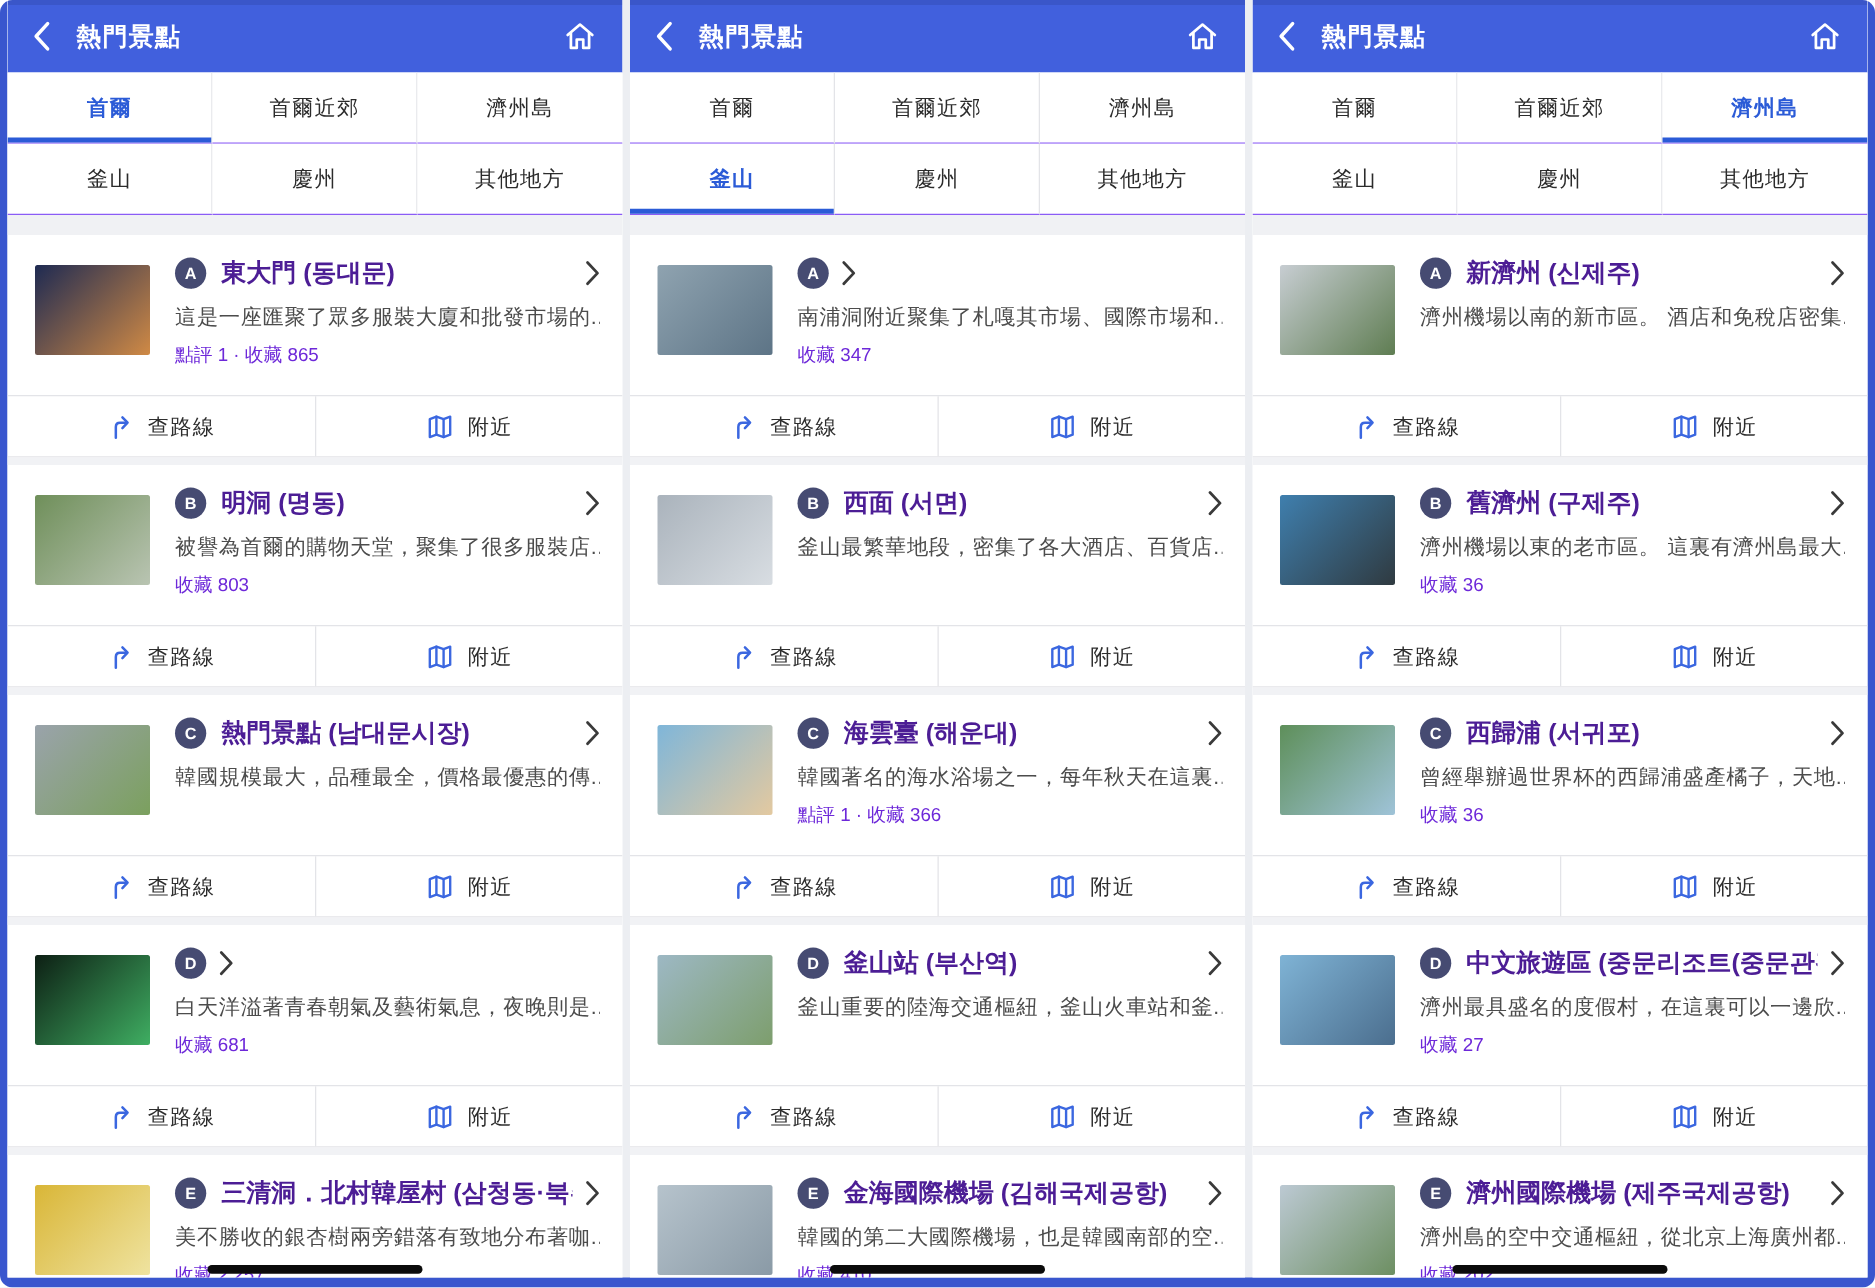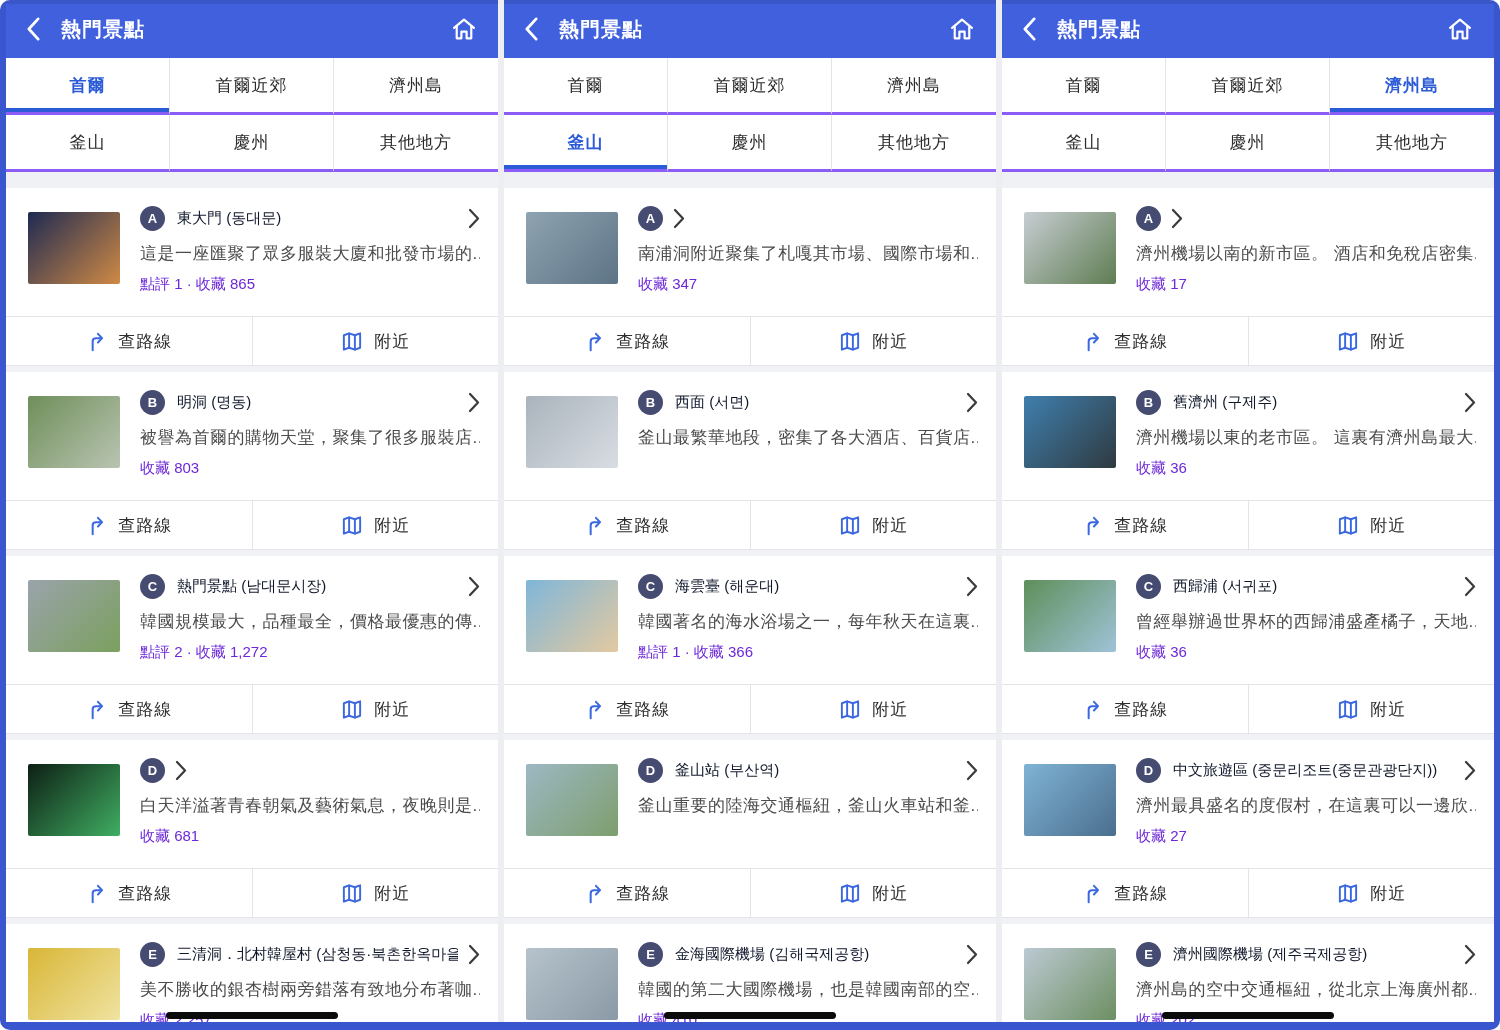--- a/index.html
+++ b/index.html
@@ -25,21 +25,21 @@
     display:flex; align-items:center; padding:0 20px;
     box-shadow: inset 0 4px 0 rgba(0,0,25,0.10);
   }
   .appbar .back { display:flex; align-items:center; cursor:pointer; }
   .appbar h1 { font-size:20px; font-weight:600; margin-left:20px; letter-spacing:1px; }
   .appbar .home { margin-left:auto; display:flex; align-items:center; cursor:pointer; }
   
   .tabs { display:grid; grid-template-columns:1fr 1fr 1fr; flex:0 0 auto; }
   .tab {
     height:57px; display:flex; align-items:center; justify-content:center;
-    font-size:17px; color:#2b2b2b; border-bottom:3px solid #8b5cf6;
+    font-size:17px; color:#2b2b2b; border-bottom:1px solid #8b5cf6;
     border-right:1px solid #e3e4e8; position:relative; cursor:pointer;
     background:#fff; letter-spacing:1px;
   }
   .tab:nth-child(3n) { border-right:none; }
   .tab.active { color:#2B5BD7; font-weight:700; }
   .tab.active::after {
     content:""; position:absolute; left:0; right:0; bottom:0; height:4px;
     background:#2B5BD7;
   }
   .band { height:16px; background:#f0f1f4; flex:0 0 auto; }
@@ -55,21 +55,21 @@
     position:relative; width:25px; height:25px; border-radius:50%;
     background:#464B72; color:#fff; flex:0 0 auto;
     display:flex; align-items:center; justify-content:center;
     font-size:13px; font-weight:700;
   }
   .pin::after {
     content:""; position:absolute; left:50%; bottom:-5px; transform:translateX(-50%);
     border:5px solid transparent; border-top:6px solid #464B72;
   }
   .title {
-    font-size:15px; font-weight:400; color:#0f172a; margin-left:12px;
+    font-size:20px; font-weight:700; color:#4c1d95; margin-left:12px;
     white-space:nowrap; overflow:hidden; flex:1 1 auto;
   }
   .chev { margin-left:10px; flex:0 0 auto; display:flex; align-items:center; }
   .desc {
     margin-top:8px; font-size:17px; color:#4c4c4c; letter-spacing:0.5px;
     white-space:nowrap; overflow:hidden;
   }
   .stats { margin-top:10px; font-size:15px; color:#6d28d9; }
   
   .actions {
@@ -198,21 +198,20 @@
                   <span>C</span>
                 </span>
                 <h2 class="title">熱門景點 (남대문시장)</h2>
                 <span class="chev">
                   <svg width="12" height="21" viewBox="0 0 12 21" fill="none">
                     <path d="M2 2 L10 10.5 L2 19" stroke="#3a3a3a" stroke-width="2.2" stroke-linecap="round" stroke-linejoin="round"></path>
                   </svg>
                 </span>
               </div>
               <p class="desc">韓國規模最大，品種最全，價格最優惠的傳...</p>
-              <p class="stats">點評 2 · 收藏 1,272</p>
             </div>
           </article>
           <div class="actions">
             <div class="abtn">
               <svg width="23" height="23" viewBox="0 0 24 24" fill="none" stroke="#3B67E0" stroke-width="2.1" stroke-linecap="round" stroke-linejoin="round">
                 <path d="M8 21 V12 q0-3.5 3.5-3.5 H16.5"></path>
                 <path d="M13.5 4 L17.8 8.5 L13.5 13"></path>
               </svg>
               <span>查路線</span>
             </div>
@@ -494,28 +493,28 @@
         </nav>
         <div class="band"></div>
         <div class="list">
           <article class="card">
             <div class="thumb" style="background: linear-gradient(135deg, rgb(199, 205, 210), rgb(95, 125, 82));"></div>
             <div class="info">
               <div class="trow">
                 <span class="pin">
                   <span>A</span>
                 </span>
+                <h2 class="title">新濟州 (신제주)</h2>
                 <span class="chev">
                   <svg width="12" height="21" viewBox="0 0 12 21" fill="none">
                     <path d="M2 2 L10 10.5 L2 19" stroke="#3a3a3a" stroke-width="2.2" stroke-linecap="round" stroke-linejoin="round"></path>
                   </svg>
                 </span>
               </div>
               <p class="desc">濟州機場以南的新市區。 酒店和免稅店密集...</p>
-              <p class="stats">收藏 17</p>
             </div>
           </article>
           <div class="actions">
             <div class="abtn">
               <svg width="23" height="23" viewBox="0 0 24 24" fill="none" stroke="#3B67E0" stroke-width="2.1" stroke-linecap="round" stroke-linejoin="round">
                 <path d="M8 21 V12 q0-3.5 3.5-3.5 H16.5"></path>
                 <path d="M13.5 4 L17.8 8.5 L13.5 13"></path>
               </svg>
               <span>查路線</span>
             </div>

